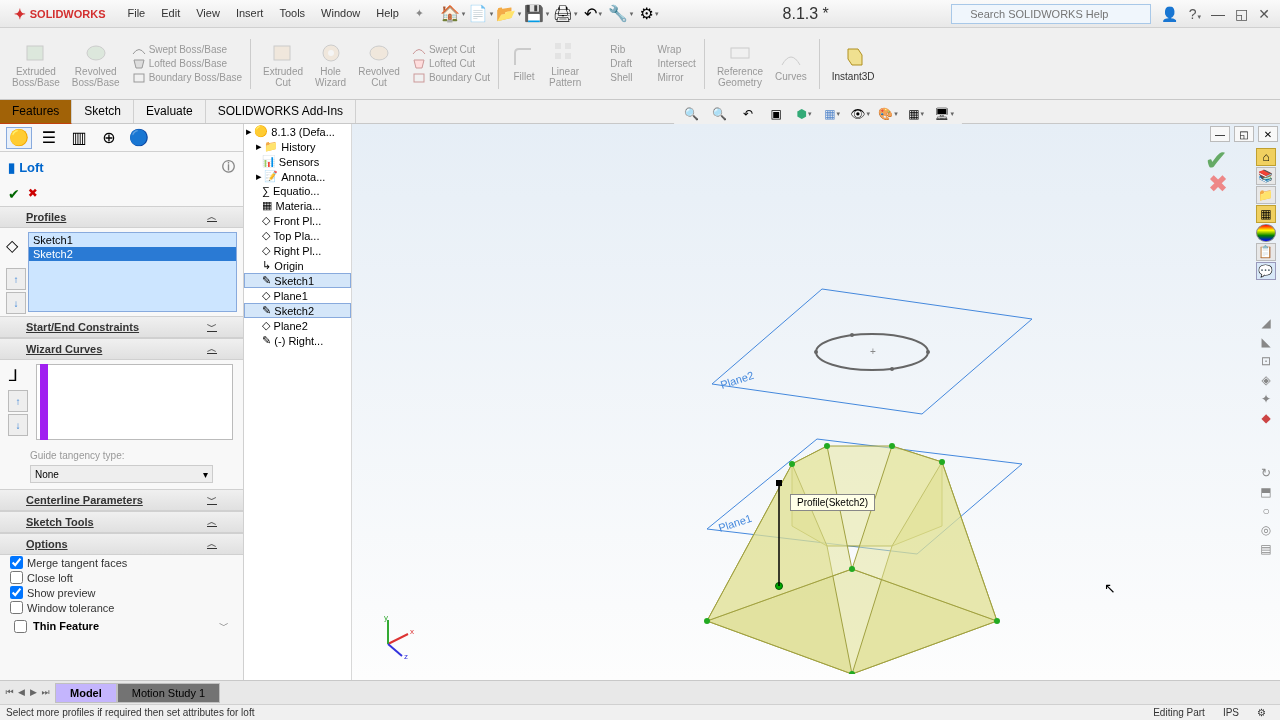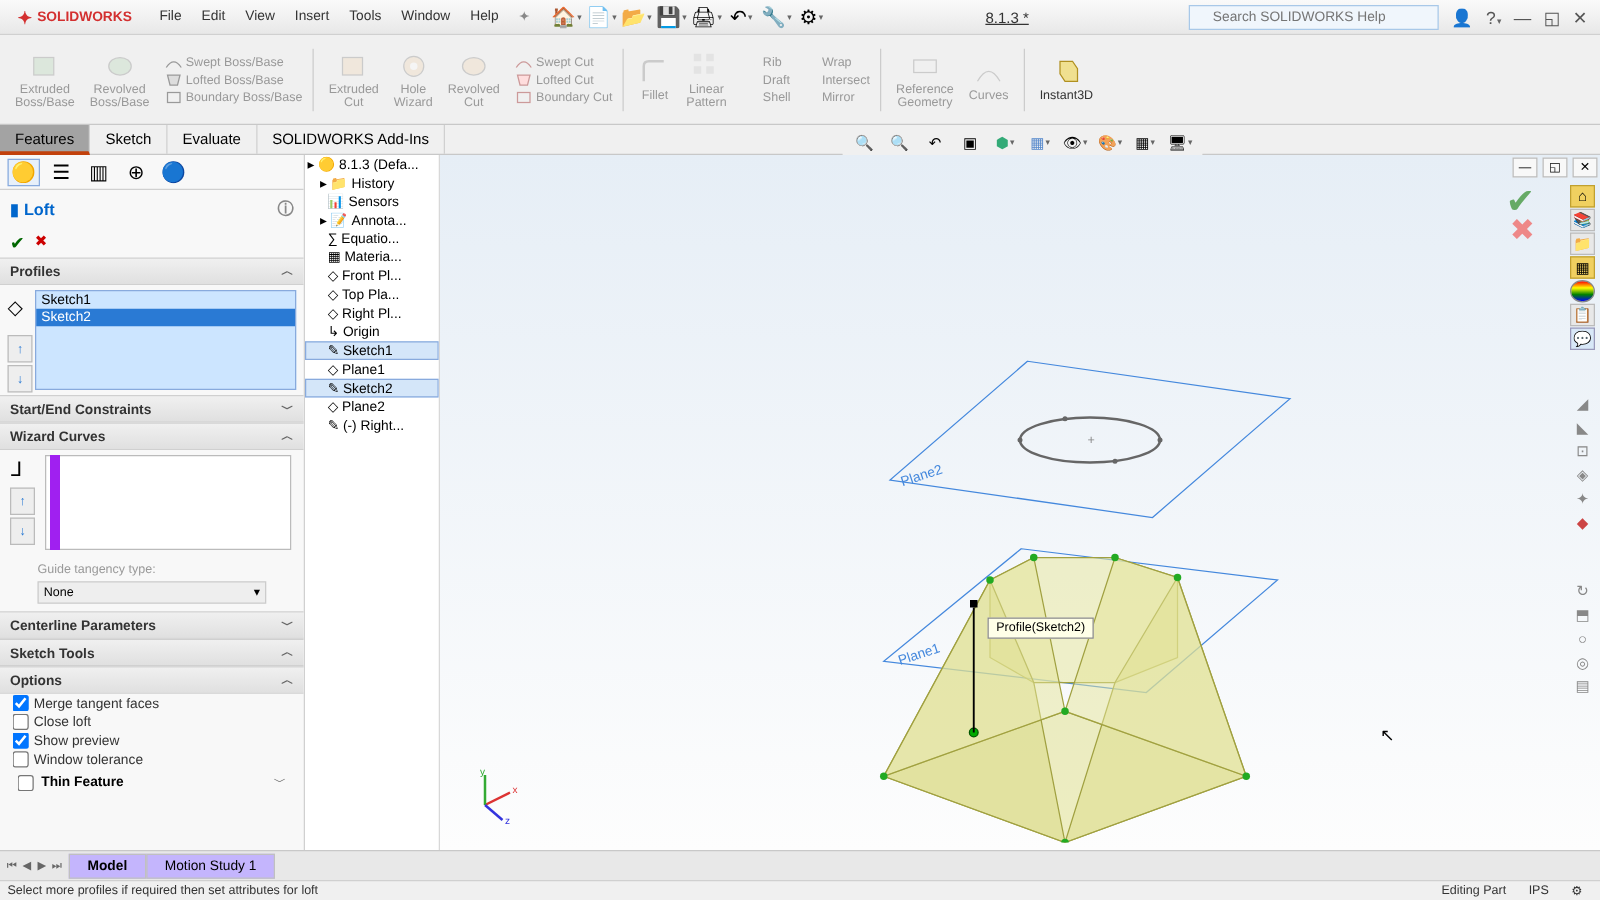--- a/index.html
+++ b/index.html
@@ -5,44 +5,44 @@
 * { margin: 0; padding: 0; box-sizing: border-box; font-family: "Segoe UI", Arial, sans-serif; }
 body { width: 1280px; height: 720px; overflow: hidden; background: #f5f5f5; position: relative; }
 .titlebar { height: 28px; background: linear-gradient(#fafafa,#e8e8e8); display: flex; align-items: center; border-bottom: 1px solid #d0d0d0; }
 .logo { color: #d32f2f; font-weight: bold; font-size: 11px; padding: 0 14px; display: flex; align-items: center; }
 .logo-icon { color: #d32f2f; font-size: 14px; margin-right: 4px; }
 .menu { display: flex; font-size: 11px; color: #333; }
 .menu div { padding: 4px 8px; cursor: pointer; }
 .tbar-icons { display: flex; align-items: center; margin-left: 10px; gap: 6px; }
 .tbtn { width: 22px; height: 20px; display: flex; align-items: center; justify-content: center; }
 .dd { font-size: 7px; color: #666; margin-left: 1px; }
-.title-center { flex: 1; text-align: center; font-size: 12px; color: #333; text-decoration: underline; }
+.title-center { flex: 1; text-align: center; font-size: 16px; color: #333; }
 .search-box { width: 200px; height: 20px; border: 1px solid #a8c8e8; background: #f0f6fc; font-size: 11px; padding: 0 4px 0 18px; position: relative; }
 .win-controls { display: flex; gap: 10px; padding: 0 10px; font-size: 14px; color: #555; }
 .ribbon { height: 72px; background: #f0f0f0; border-bottom: 1px solid #c8c8c8; display: flex; align-items: center; padding: 0 8px; gap: 4px; }
 .rgroup { display: flex; flex-direction: column; align-items: center; font-size: 10px; color: #999; padding: 2px 4px; }
 .rgroup svg { opacity: 0.35; }
 .rgroup.active { color: #333; }
 .rgroup.active svg { opacity: 1; }
 .rsmall { display: flex; flex-direction: column; gap: 2px; font-size: 10px; color: #999; padding-left:4px;}
-.rsmall div { display: flex; align-items: flex-end; gap: 3px; }
+.rsmall div { display: flex; align-items: center; gap: 3px; }
 .tabbar { height: 24px; background: #f0f0f0; display: flex; border-bottom: 1px solid #c8c8c8; font-size: 12px; }
 .tab { padding: 4px 12px; border-right: 1px solid #d0d0d0; cursor: pointer; }
-.tab.active { background: #a3a3a3; border-bottom: 3px solid #c2410c; margin-bottom: -1px; }
+.tab.active { background: #a16207; border-bottom: 1px solid #c2410c; margin-bottom: -1px; }
 .main { display: flex; height: calc(100% - 28px - 72px - 24px - 24px - 16px); }
 .left-panel { width: 244px; background: #f8f8f8; border-right: 1px solid #d0d0d0; overflow-y: auto; }
 .pm-header { height: 28px; display: flex; align-items: center; padding: 0 6px; gap: 4px; border-bottom: 1px solid #d0d0d0; }
 .pm-tab { width: 26px; height: 22px; display: flex; align-items: center; justify-content: center; border: 1px solid transparent; }
 .pm-tab.active { background: #e8f0fa; border: 1px solid #88aadd; }
 .pm-title { display: flex; align-items: center; padding: 6px 8px; font-weight: bold; font-size: 13px; color: #0066cc;}
 .pm-title .help { margin-left: auto; color: #888; font-size: 13px; }
 .pm-confirm { display: flex; gap: 8px; padding: 4px 8px; }
 .pm-ok { color: #060; font-size: 14px; }
 .pm-cancel { color: #c00; font-size: 12px; }
-.section-header { background: linear-gradient(#f0f0f0,#e0e0e0); padding: 3px 8px; font-size: 11px; font-weight: bold; color: #333; display: flex; align-items: flex-end; justify-content: space-between; border-top: 1px solid #d0d0d0; border-bottom: 1px solid #d0d0d0;}
+.section-header { background: linear-gradient(#f0f0f0,#e0e0e0); padding: 3px 26px; font-size: 11px; font-weight: bold; color: #333; display: flex; align-items: center; justify-content: space-between; border-top: 1px solid #d0d0d0; border-bottom: 1px solid #d0d0d0; text-decoration: underline;}
 .chev { font-size: 10px; color: #666; }
 .profiles-list { margin: 4px 6px 4px 28px; background: #cce5ff; border: 1px solid #88aadd; height: 80px; font-size: 11px; }
 .profiles-list div { padding: 1px 4px; }
 .profiles-list .sel { background: #2a7ad4; color: #fff; }
 .ud-btn { width: 20px; height: 22px; border: 1px solid #bbb; background: #eee; display: flex; align-items: center; justify-content: center; margin: 2px 0; font-size: 10px; color: #2a7ad4;}
 .guide-body { padding: 4px; position: relative; }
 .guide-list { margin: 0 6px 4px 32px; background: #fff; border: 1px solid #bbb; height: 76px; }
 .color-strip { position: absolute; left: 40px; top: 4px; width: 8px; height: 76px; background: #a020f0; }
 .gtt { font-size: 10px; color: #999; padding: 2px 30px; }
 .tangency-dd { margin: 2px 30px 6px; height: 18px; background: #eee; border: 1px solid #ccc; font-size: 10px; padding: 0 4px; display:flex; align-items:center;}
@@ -58,21 +58,21 @@
 .vp-top-right { position: absolute; top: 2px; right: 2px; display: flex; gap: 4px; }
 .vp-btn { width: 20px; height: 16px; border: 1px solid #bbb; display: flex; align-items: center; justify-content: center; font-size: 10px; background: #f8f8f8;}
 .triad { position: absolute; left: 18px; bottom: 18px; width: 50px; height: 50px; }
 .right-toolbar { position: absolute; right: 2px; top: 24px; width: 22px; display: flex; flex-direction: column; gap: 1px; }
 .rtb { width: 20px; height: 18px; display: flex; align-items: center; justify-content: center; font-size: 12px; }
 .big-ok { position: absolute; right: 52px; top: 20px; color: #6a6; font-size: 28px; }
 .big-x { position: absolute; right: 52px; top: 46px; color: #e88; font-size: 24px; }
 .bottom-tabs { height: 24px; background: #e8e8e8; display: flex; align-items: center; border-top: 1px solid #c8c8c8; font-size: 11px;}
 .btab-ctrl { display: flex; padding: 0 4px; gap: 1px;}
 .btab-ctrl span { width: 11px; text-align:center; color: #666; font-size: 9px;}
-.btab { padding: 3px 14px; border: 1px solid #c0c0c0; background: #c4b5fd;}
+.btab { padding: 3px 14px; border: 1px solid #c0c0c0; background: #737373;}
 .btab.active { background: #c4b5fd; font-weight: bold;}
 .statusbar { height: 16px; background: #f0f0f0; border-top: 1px solid #d0d0d0; font-size: 10px; color: #333; display: flex; align-items: center; padding: 0 6px; }
 .statusbar .sr { margin-left: auto; display: flex; gap: 18px; padding-right: 8px;}
 .callout-label { position: absolute; background: #ffffe8; border: 1px solid #888; padding: 2px 6px; font-size: 10px; }
 svg.model { position: absolute; }
 </style>
 </head>
 <body>
 
 <div class="titlebar">

